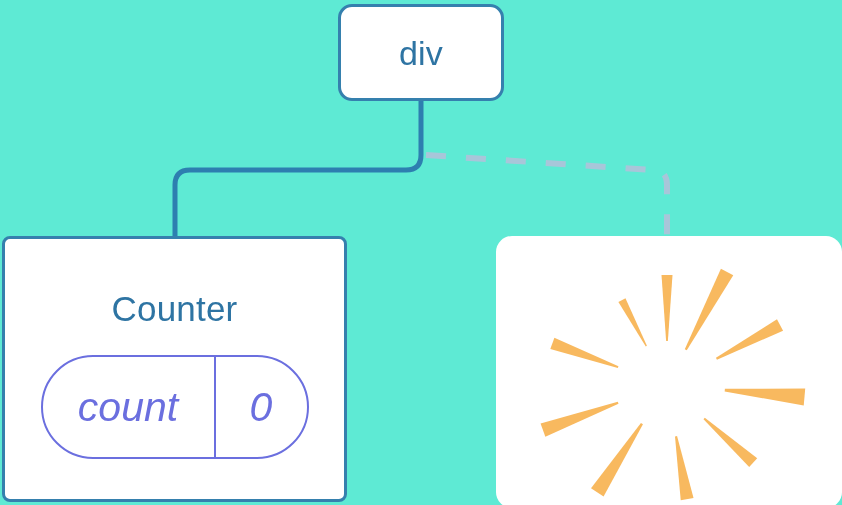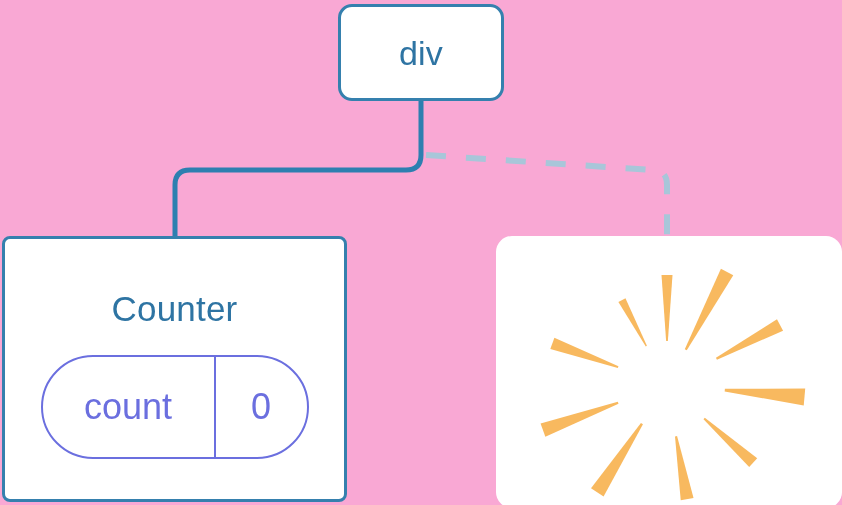--- a/index.html
+++ b/index.html
@@ -10,21 +10,21 @@
   body {
     width: 842px;
     height: 505px;
     overflow: hidden;
     font-family: "Liberation Sans", sans-serif;
   }
   #stage {
     position: relative;
     width: 842px;
     height: 505px;
-    background: #f9a8d4;
+    background: #5eead4;
     overflow: hidden;
     text-align: center;
   }
   #wires {
     position: absolute;
     left: 0;
     top: 0;
     width: 842px;
     height: 505px;
     pointer-events: none;
@@ -80,22 +80,23 @@
     display: flex;
     align-items: stretch;
     background: #ffffff;
   }
   .state-pill .pill-key,
   .state-pill .pill-val {
     display: flex;
     align-items: center;
     justify-content: center;
     color: #6b6fdf;
-    font-size: 36px;
+    font-size: 41px;
     line-height: 1;
+    font-style: italic;
   }
   .state-pill .pill-key {
     width: 173px;
     border-right: 2px solid #6b6fdf;
     box-sizing: border-box;
   }
   .state-pill .pill-val {
     flex: 1 1 auto;
   }
   #node-burst {

